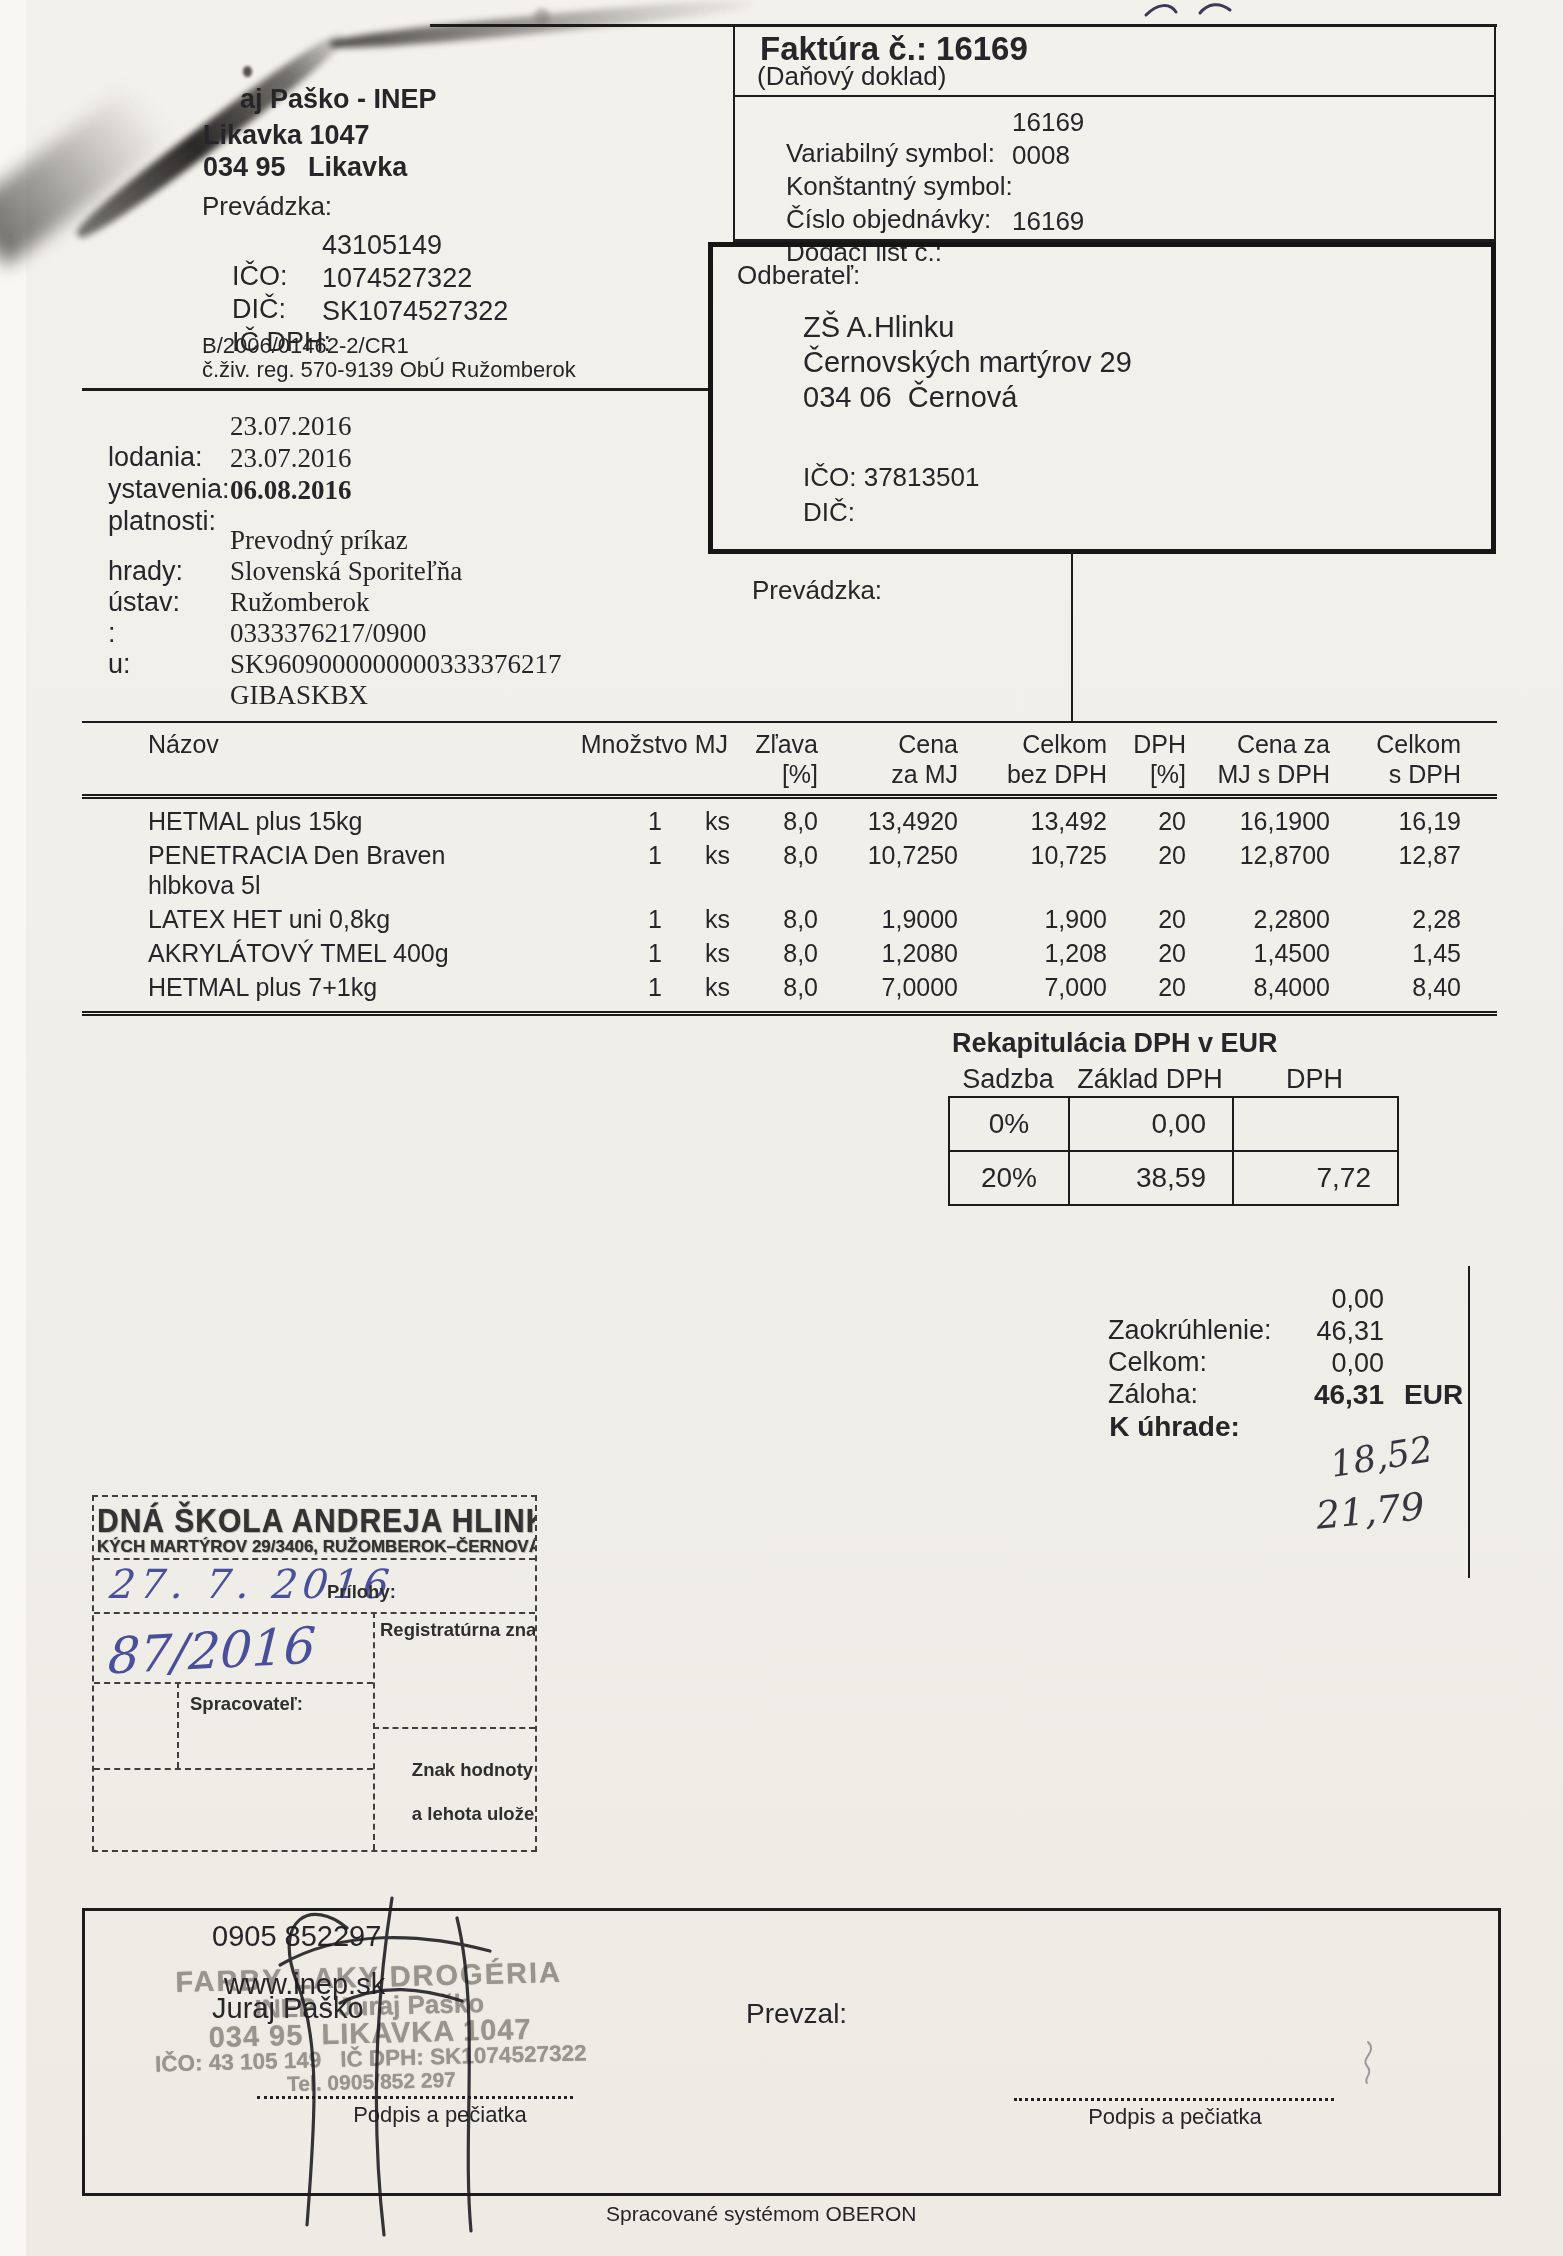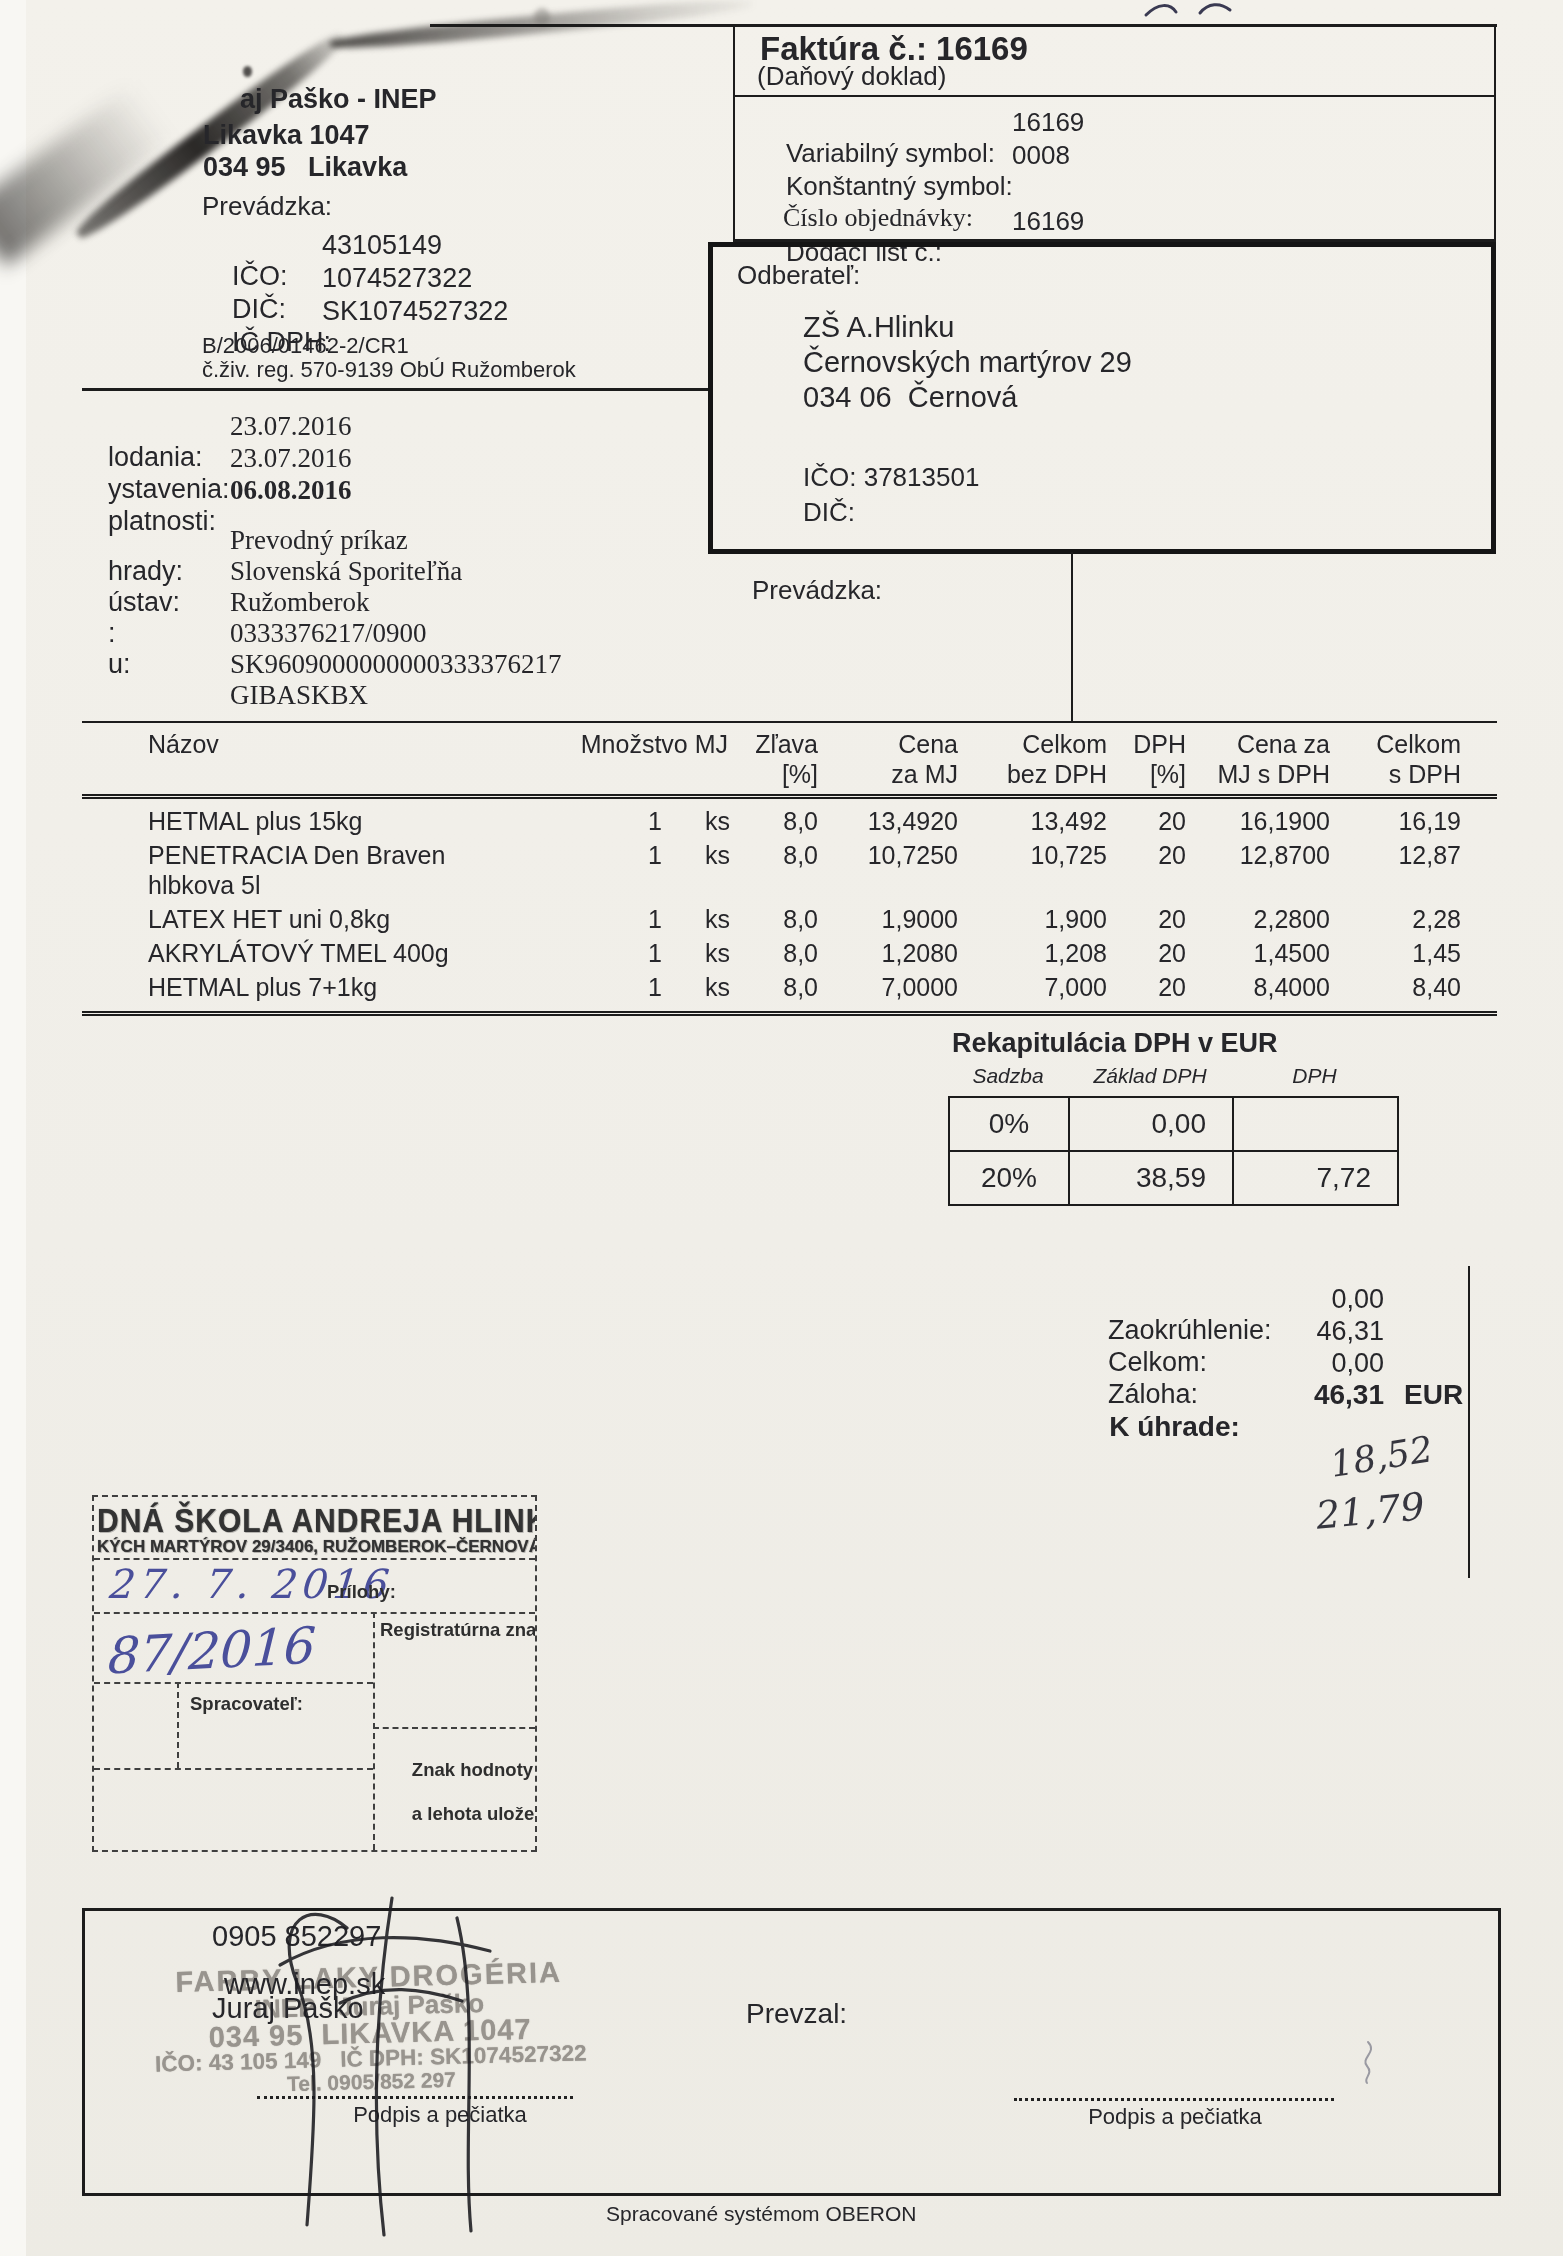--- a/index.html
+++ b/index.html
@@ -45,21 +45,21 @@
   table.items tbody tr:last-child td{border-bottom:5px double #1c1c1c;padding-bottom:9px;}
   table.items tbody tr:first-child td{padding-top:7px;}
   .c-name{text-align:left;padding-left:66px !important;}
   .c-qty{text-align:right;padding-right:3px !important;}
   .c-mj{text-align:right;padding-left:8px !important;}
   .c-mjh{text-align:right;padding-right:2px !important;}
   .c-r4{text-align:right;padding-right:4px !important;}
   .c-r5{text-align:right;padding-right:5px !important;}
   .c-last{text-align:right;padding-right:36px !important;}
   
-  .vat-head{position:absolute;left:948px;top:1064px;width:449px;display:flex;font-size:21px;font-style:italic;}
+  .vat-head{position:absolute;left:948px;top:1064px;width:449px;display:flex;font-size:27px;}
   .vat-head span{display:block;text-align:center;}
   .vat-head .h1{width:120px;} .vat-head .h2{width:164px;} .vat-head .h3{width:165px;}
   table.vat{position:absolute;left:948px;top:1096px;width:449px;border-collapse:collapse;table-layout:fixed;font-size:28px;}
   table.vat td{border:2px solid #1c1c1c;height:52px;padding:0 26px 0 0;text-align:right;}
   table.vat td.mid{text-align:center;padding:0;}
   
   .trow{position:absolute;left:1078px;width:480px;font-size:27px;white-space:pre;}
   .trow .tval{position:absolute;left:120px;top:0;width:186px;text-align:right;}
   .trow .tunit{position:absolute;left:326px;top:0;}
   .trow-bold{font-weight:bold;font-size:28px;}
@@ -161,21 +161,21 @@
   <div class="t sz33 b" style="left:760px;top:30px;">Faktúra č.: 16169</div>
   <div class="t sz26" style="left:757px;top:62px;">(Daňový doklad)</div>
   <div class="frow" style="top:107px;">
     <span>Variabilný symbol:</span>
     <span class="val">16169</span>
   </div>
   <div class="frow" style="top:140px;">
     <span>Konštantný symbol:</span>
     <span class="val">0008</span>
   </div>
-  <div class="frow" style="top:173px;font-family:Liberation Serif, serif;">
+  <div class="frow" style="top:173px;">
     <span>Číslo objednávky:</span>
     <span class="val"></span>
   </div>
   <div class="frow" style="top:206px;">
     <span>Dodací list č.:</span>
     <span class="val">16169</span>
   </div>
 
   <div class="custbox">
     <div class="t sz26" style="left:24px;top:14px;">Odberateľ:</div>

